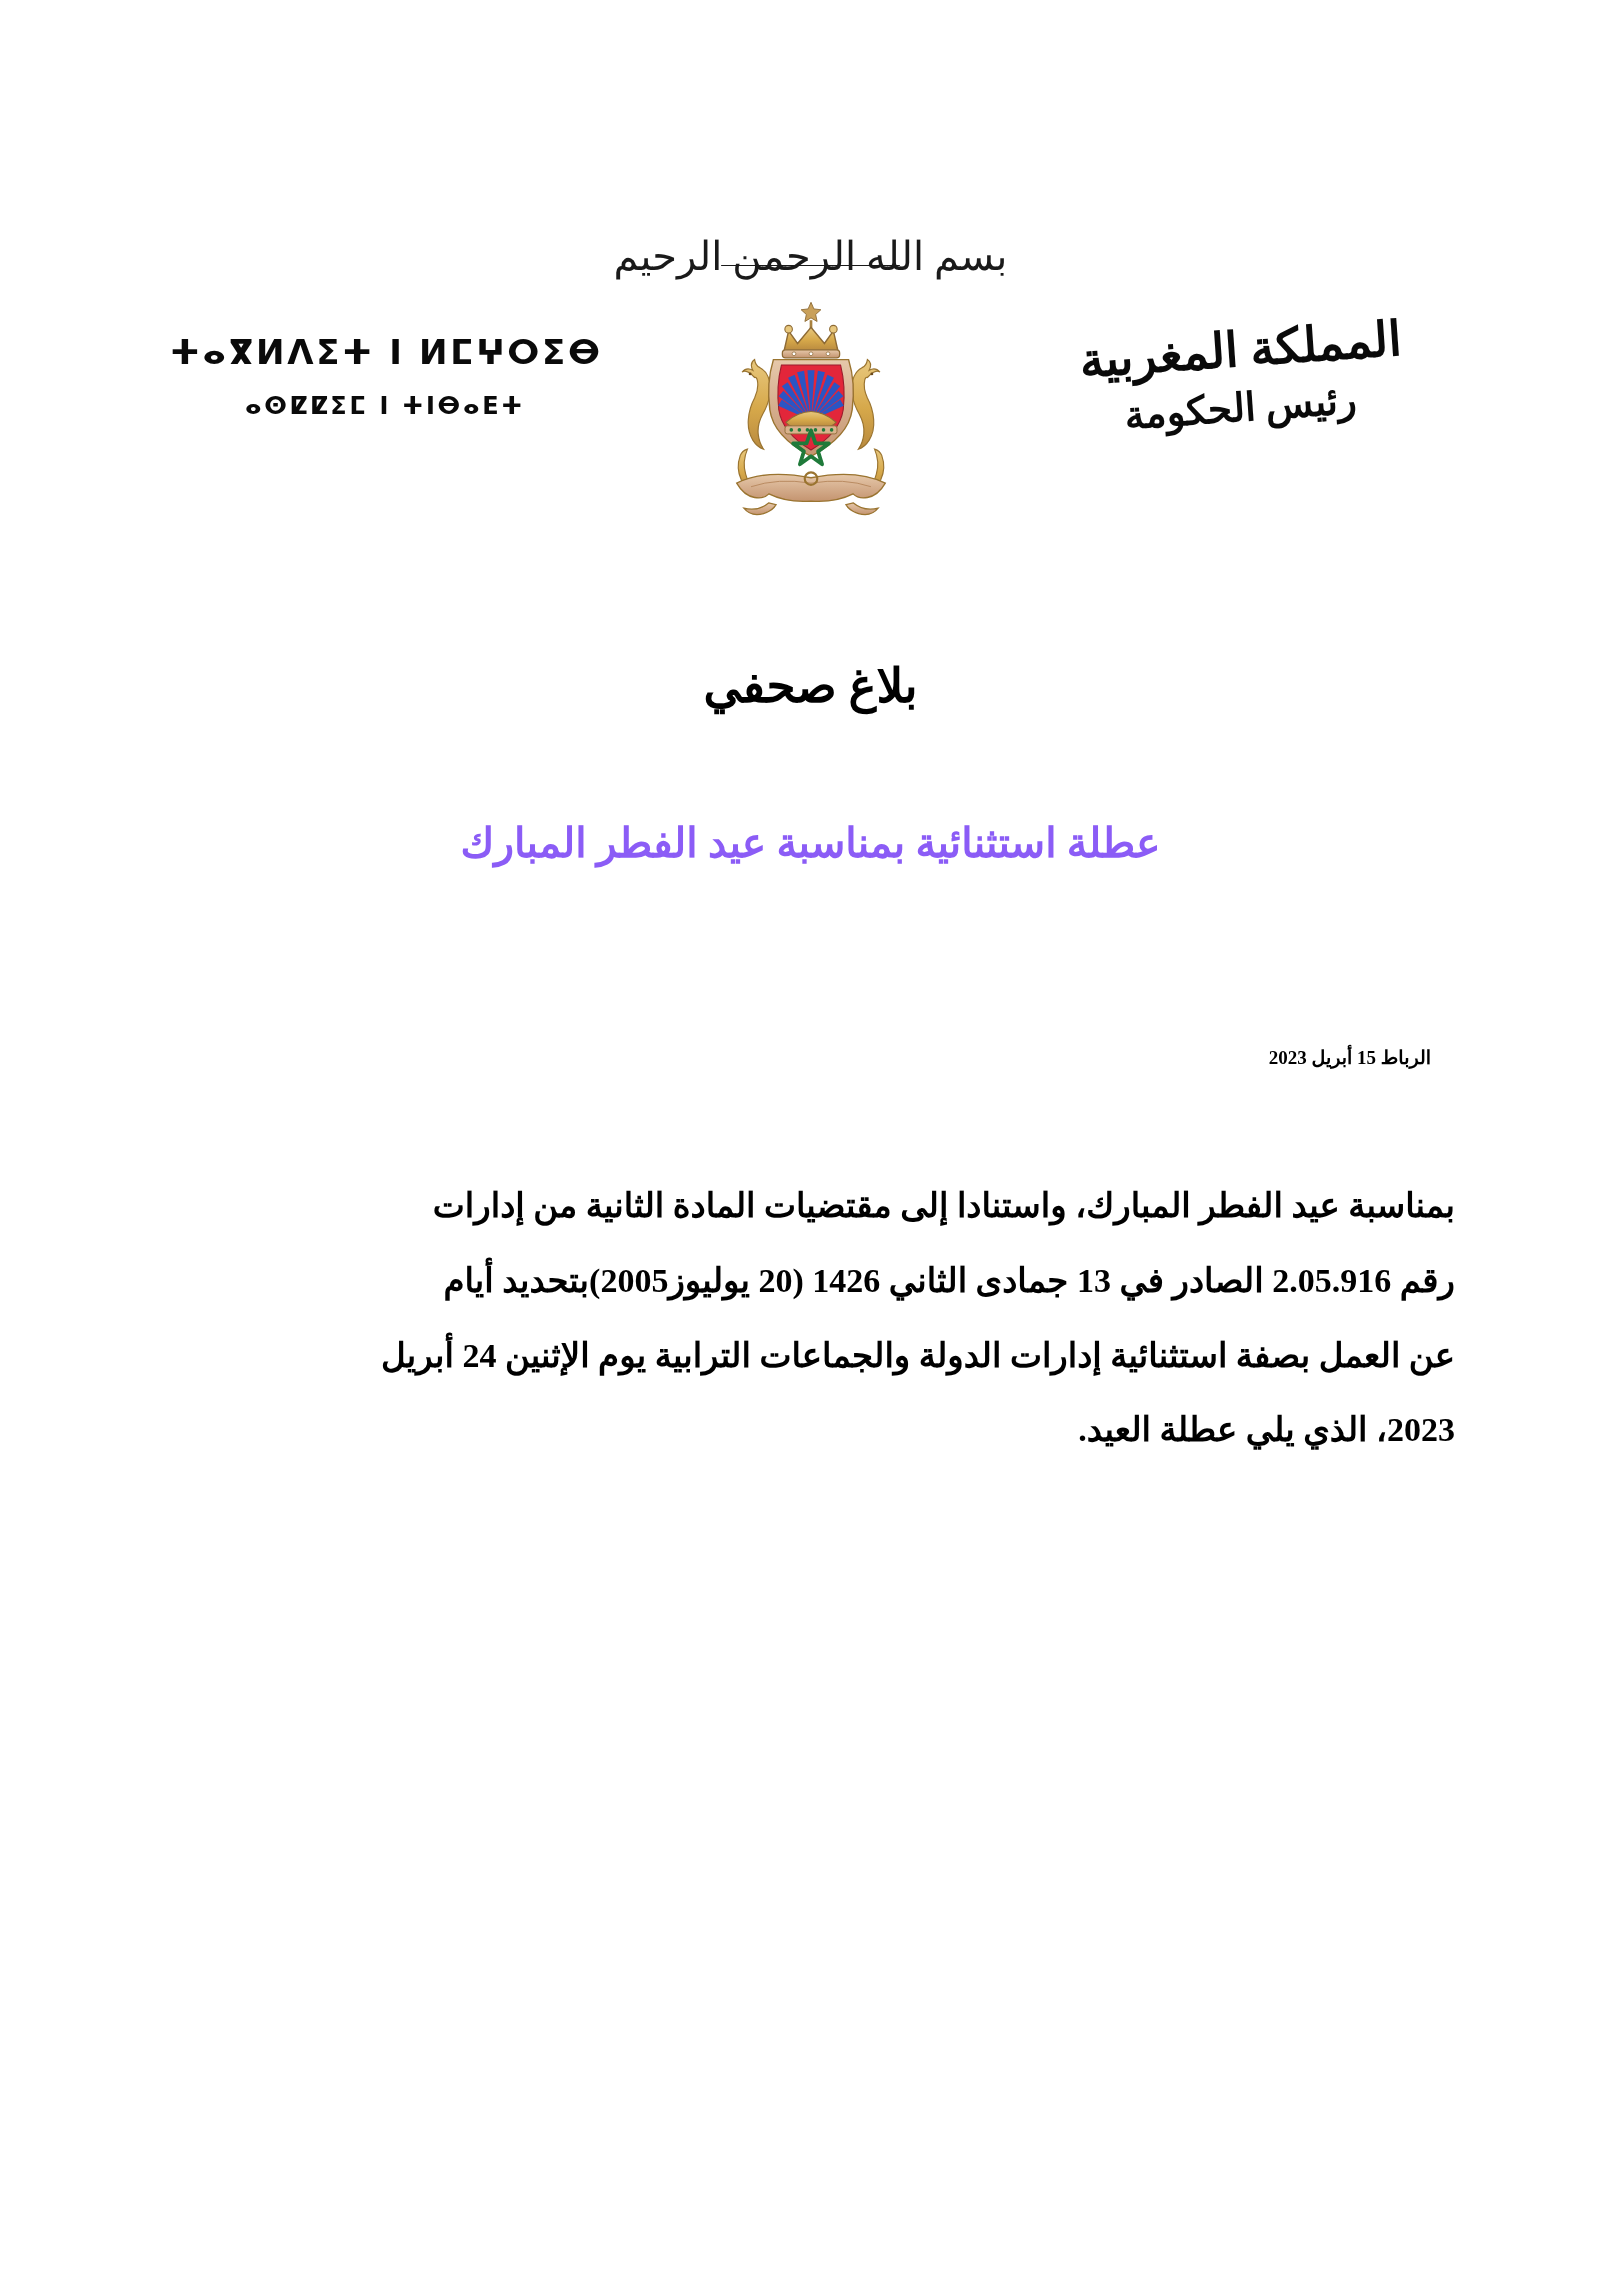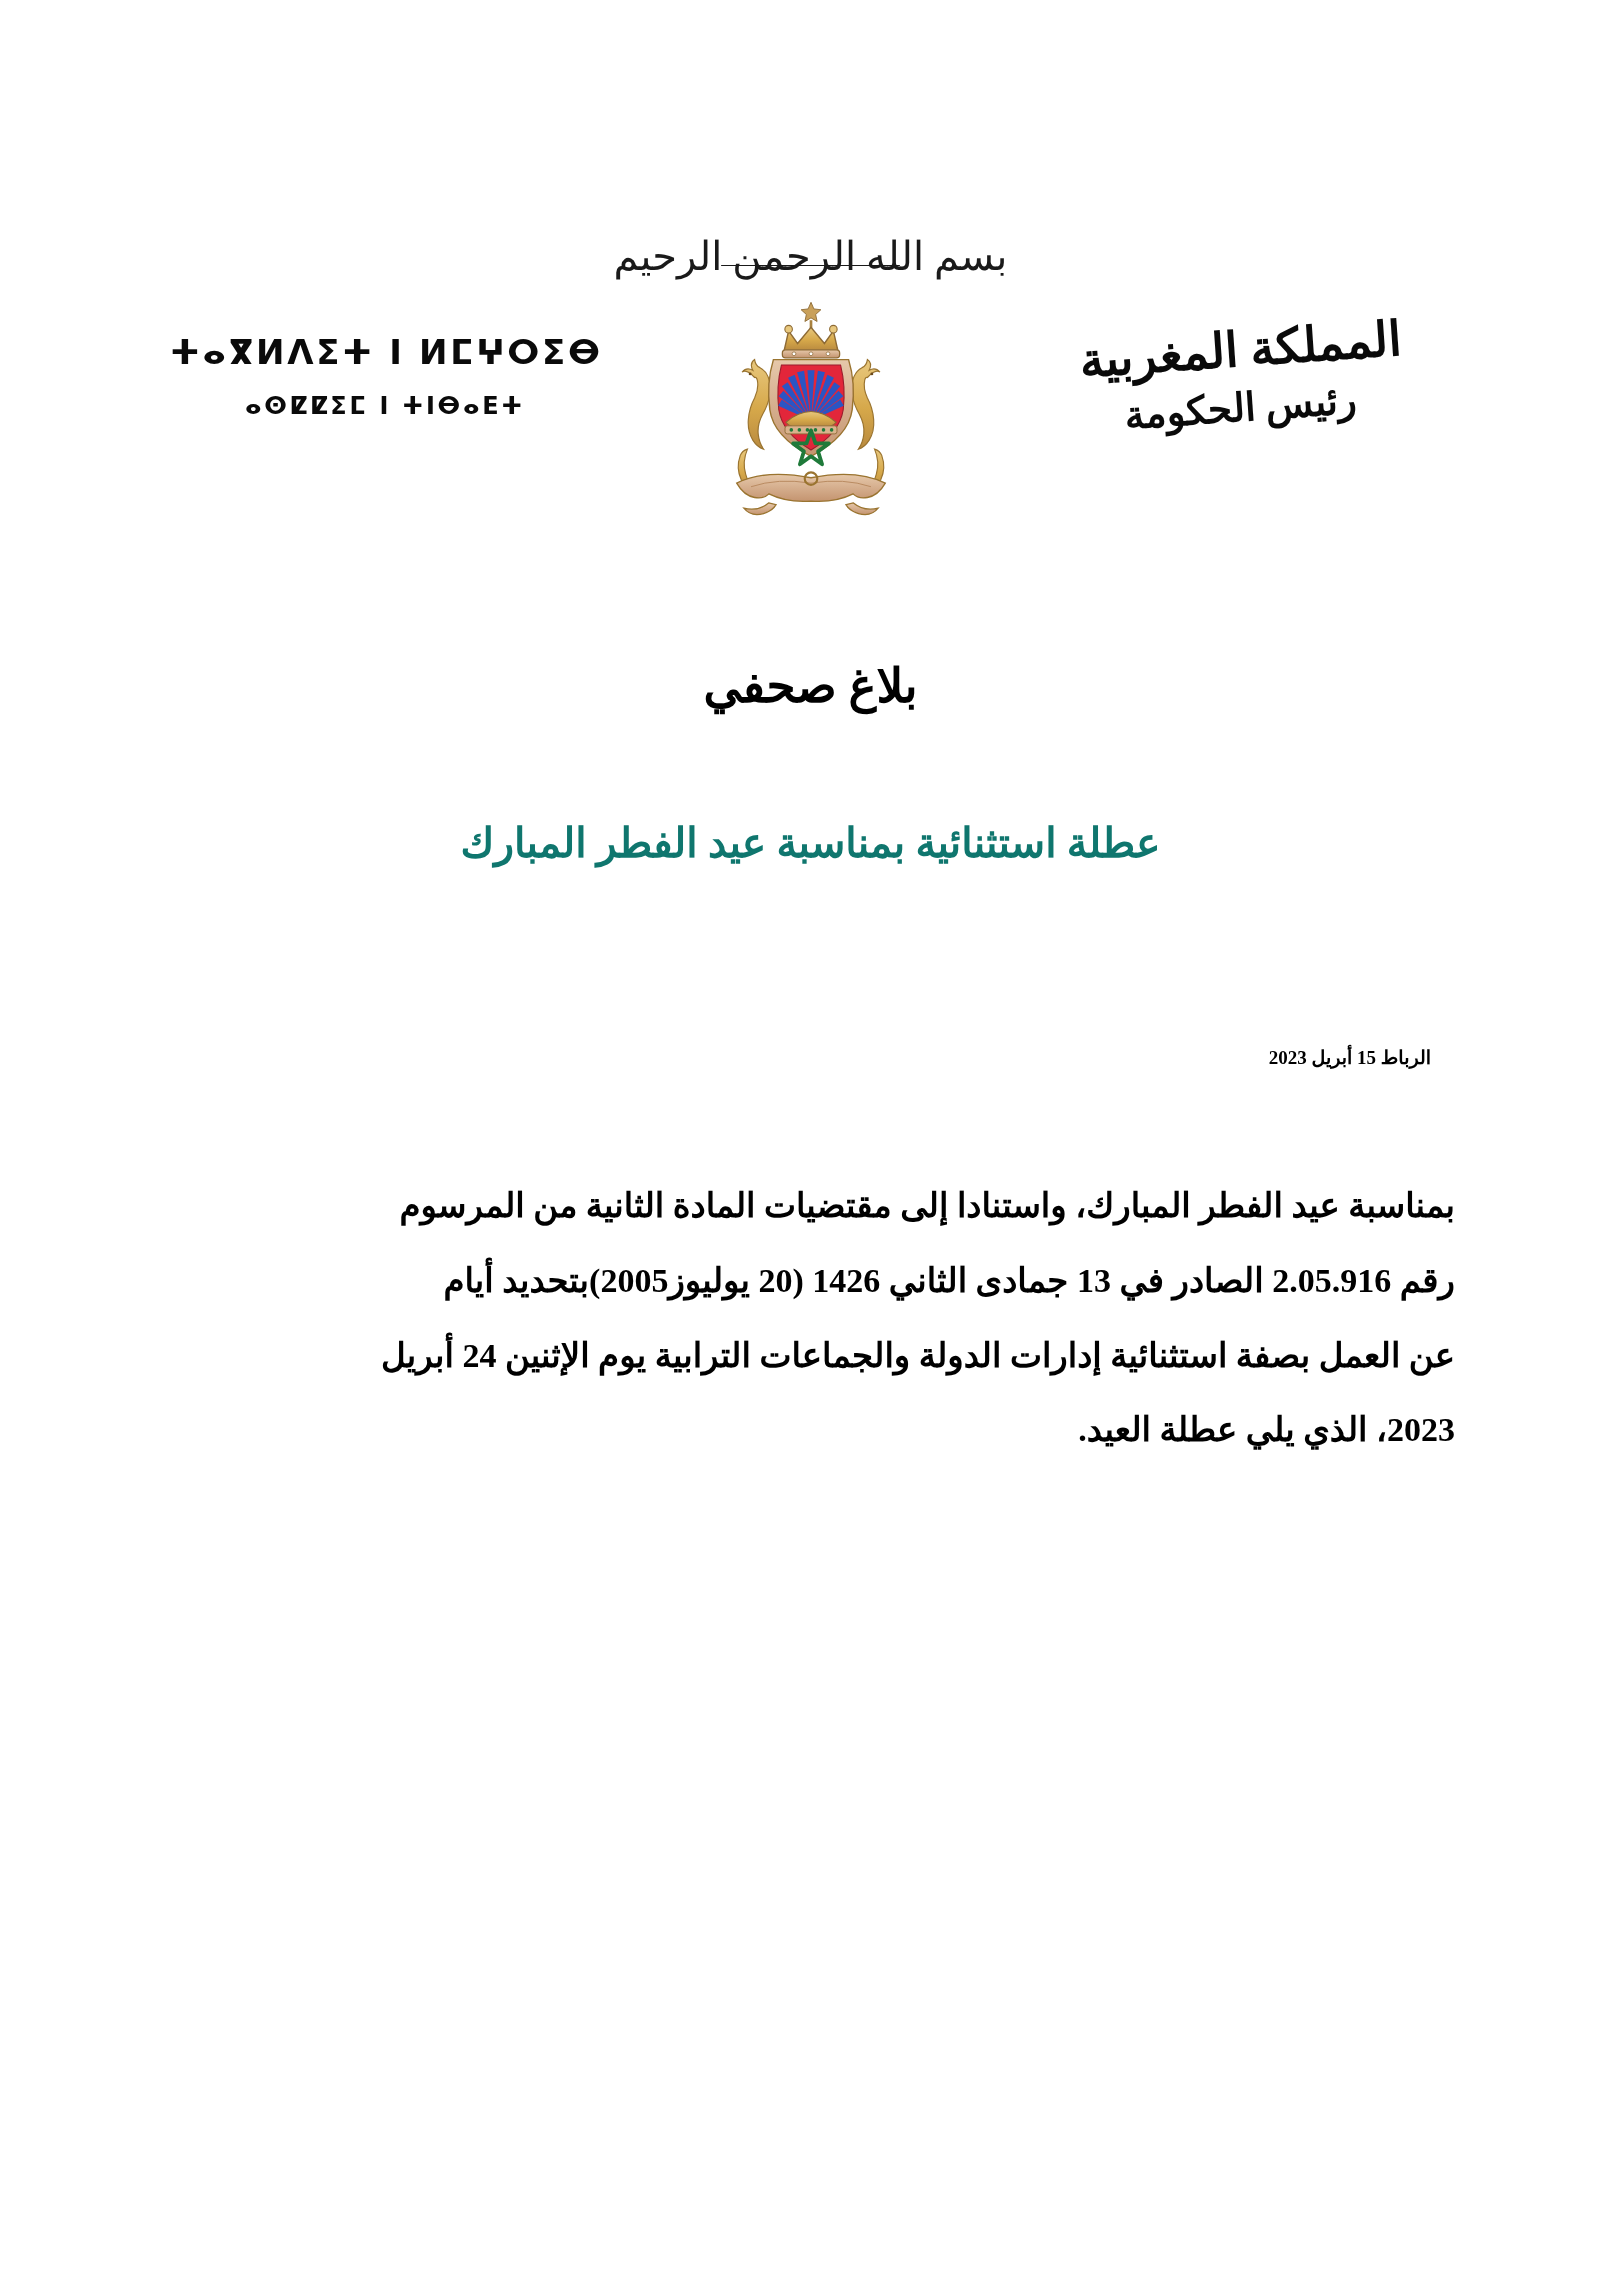--- a/index.html
+++ b/index.html
@@ -134,21 +134,21 @@
   }
   .doc-subtitle {
     position: absolute;
     top: 819px;
     left: 0;
     right: 0;
     text-align: center;
     font-family: "Liberation Serif", "DejaVu Serif", serif;
     font-size: 41px;
     font-weight: 700;
-    color: #0f766e;
+    color: #8b5cf6;
   }
 
   
   .dateline {
     position: absolute;
     top: 1046px;
     right: 190px;
     font-family: "Liberation Serif", "DejaVu Serif", serif;
     font-size: 19px;
     font-weight: 700;
@@ -310,20 +310,20 @@
       </svg>
     </div>
   </div>
 
   <div class="doc-title">بلاغ صحفي</div>
   <div class="doc-subtitle">عطلة استثنائية بمناسبة عيد الفطر المبارك</div>
 
   <div class="dateline">الرباط 15 أبريل 2023</div>
 
   <div class="body-text">
-    <div class="body-line">بمناسبة عيد الفطر المبارك، واستنادا إلى مقتضيات المادة الثانية من المرسوم</div>
+    <div class="body-line">بمناسبة عيد الفطر المبارك، واستنادا إلى مقتضيات المادة الثانية من إدارات</div>
     <div class="body-line">رقم 2.05.916 الصادر في 13 جمادى الثاني 1426 (20 يوليوز2005)بتحديد أيام</div>
     <div class="body-line">عن العمل بصفة استثنائية إدارات الدولة والجماعات الترابية يوم الإثنين 24 أبريل</div>
     <div class="body-line">2023،  الذي يلي عطلة العيد.</div>
   </div>
 
 </div>
 
 
 </body></html>

